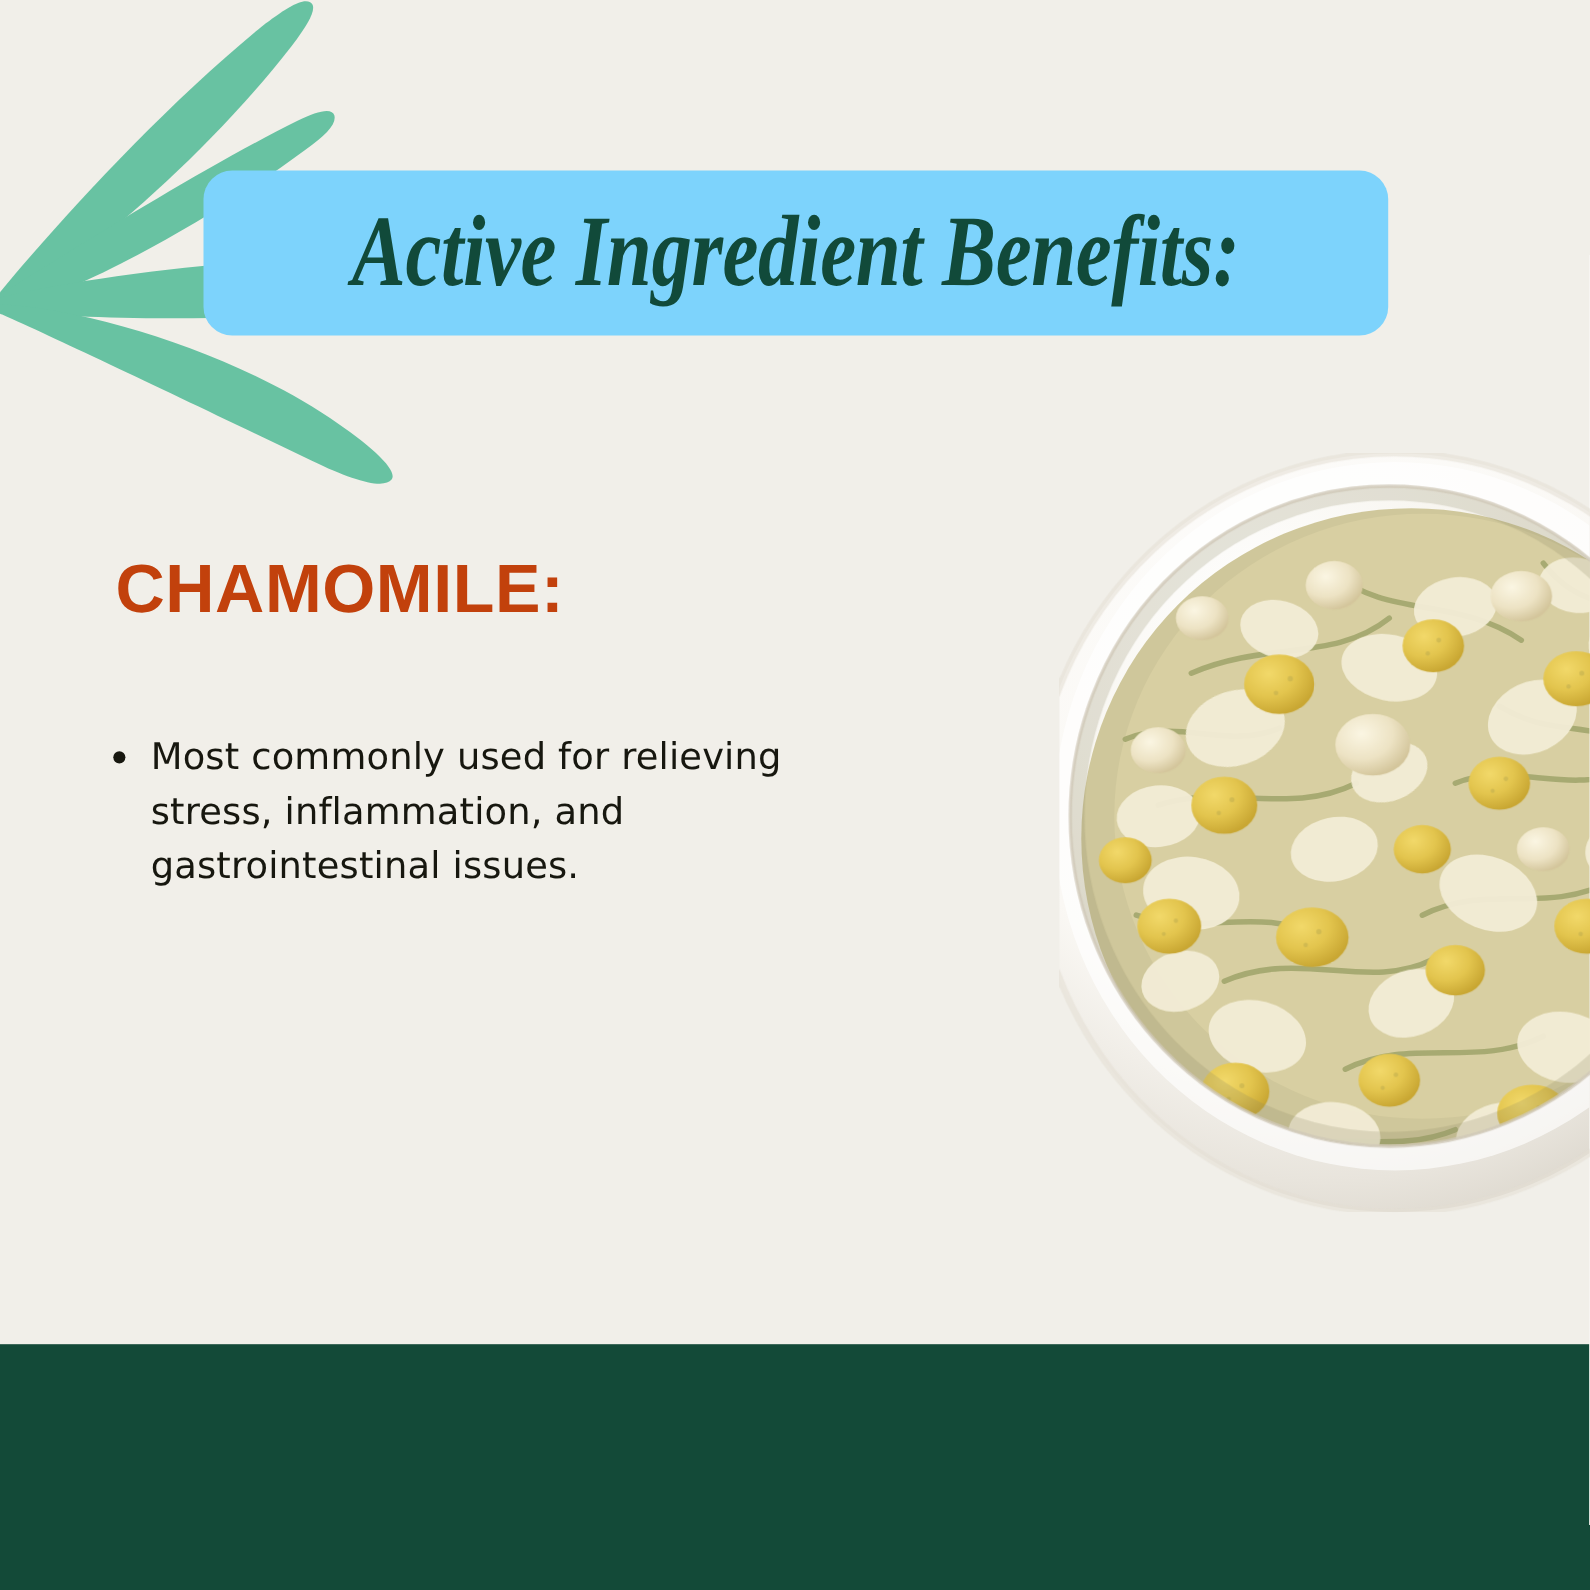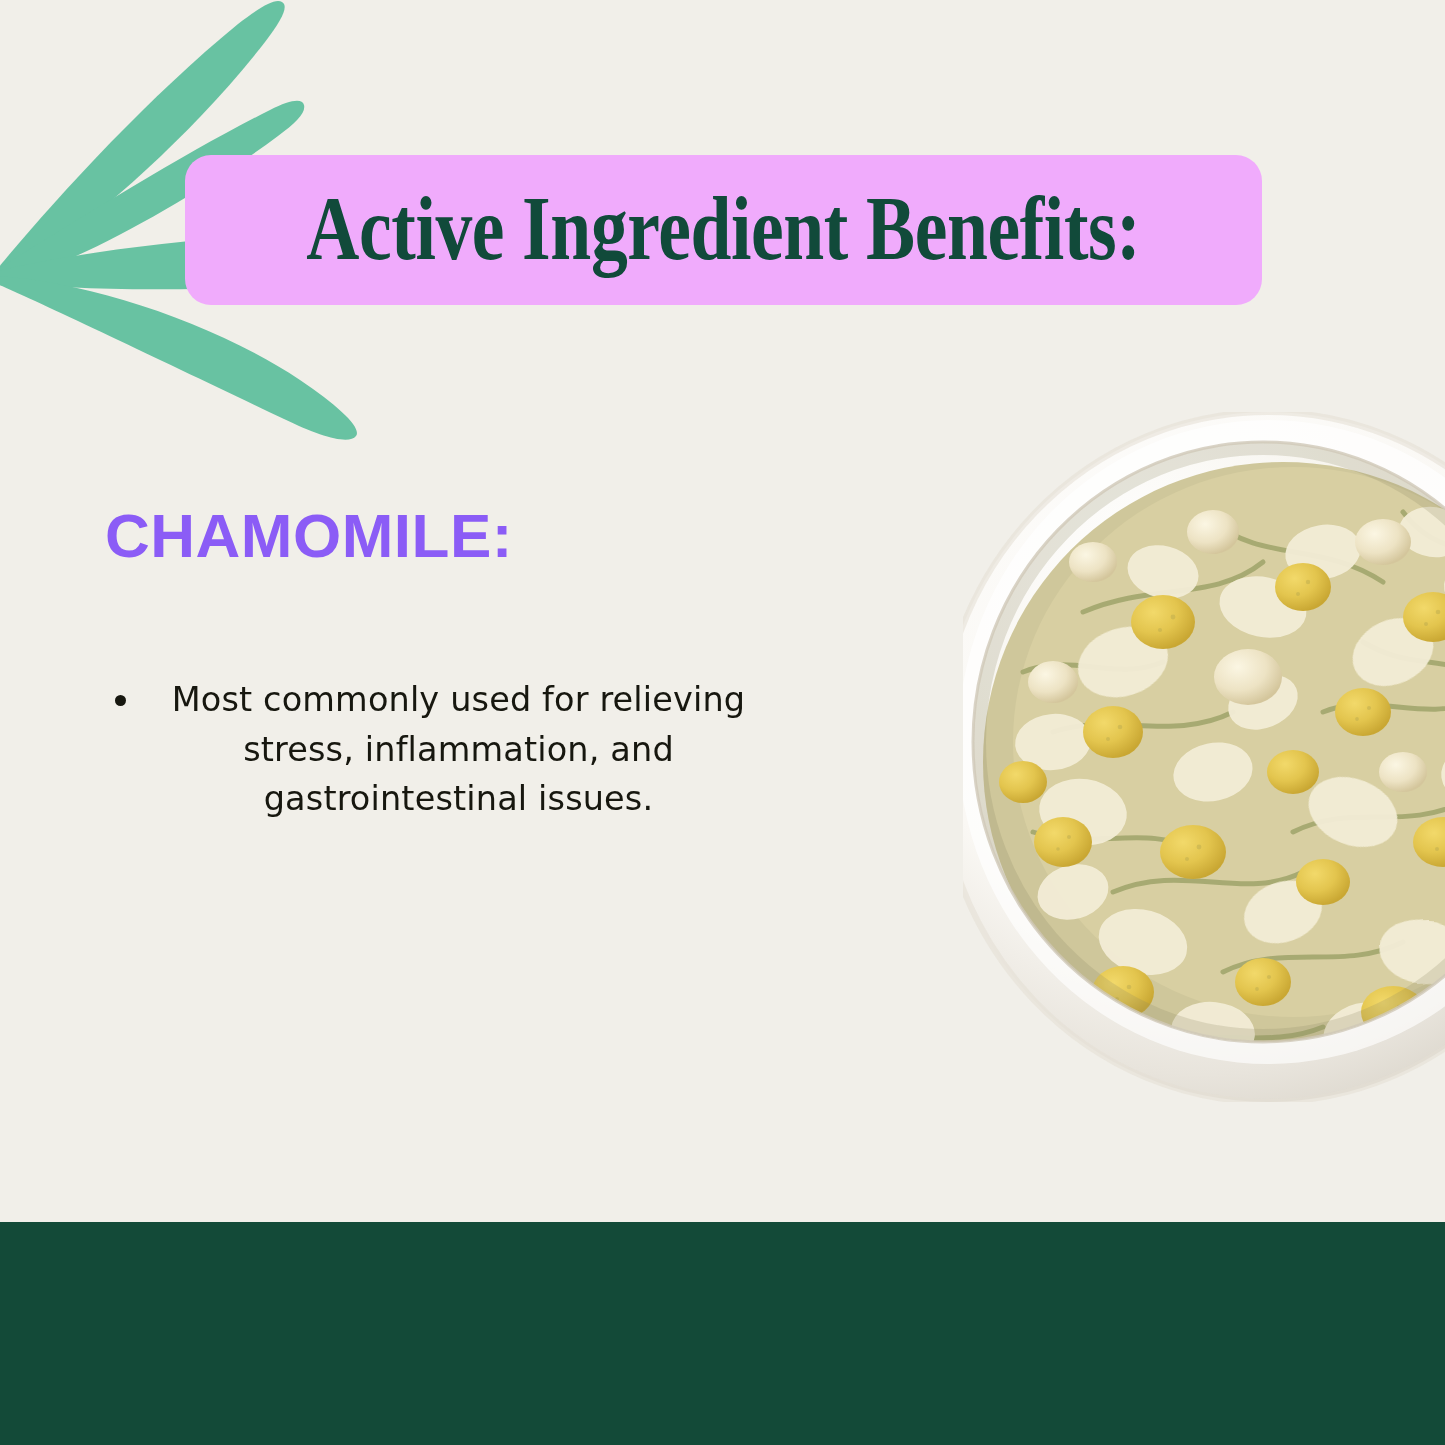--- a/index.html
+++ b/index.html
@@ -32,26 +32,27 @@
     pointer-events: none;
   }
 
   
   #title-banner {
     position: absolute;
     left: 185px;
     top: 155px;
     width: 1077px;
     height: 150px;
-    background: #f0abfc;
+    background: #7dd3fc;
     border-radius: 26px;
     z-index: 3;
     display: flex;
     align-items: center;
     justify-content: center;
+    font-style: italic;
   }
   #title-text {
     font-family: "Liberation Serif", "DejaVu Serif", serif;
     font-weight: bold;
     font-size: 92px;
     line-height: 1;
     letter-spacing: -0.5px;
     color: #114A3A;
     transform: scaleX(0.80);
     transform-origin: center center;
@@ -62,35 +63,34 @@
   
   #ingredient-heading {
     position: absolute;
     left: 105px;
     top: 505px;
     font-family: "Liberation Sans", sans-serif;
     font-weight: bold;
     font-size: 62px;
     line-height: 1;
     letter-spacing: 0.5px;
-    color: #8b5cf6;
+    color: #c2410c;
     z-index: 4;
   }
 
   
   #benefits-list {
     position: absolute;
     left: 96px;
     top: 663px;
     width: 660px;
-    margin: 12px;
+    margin: 0;
     padding: 0;
     list-style: none;
     z-index: 4;
-    text-align: center;
   }
   .benefit-item {
     position: relative;
     padding-left: 41px;
     margin-bottom: 5px;
     font-family: "DejaVu Sans", "Liberation Sans", sans-serif;
     font-size: 33.5px;
     line-height: 49.5px;
     letter-spacing: 0.15px;
     color: #17170F;

